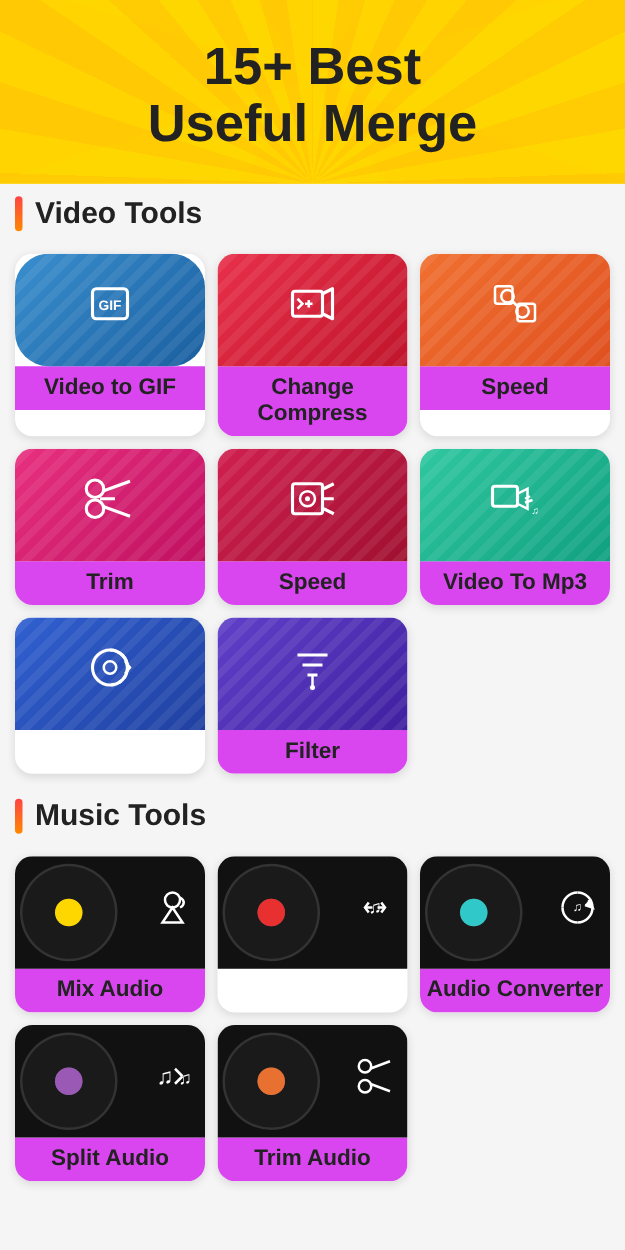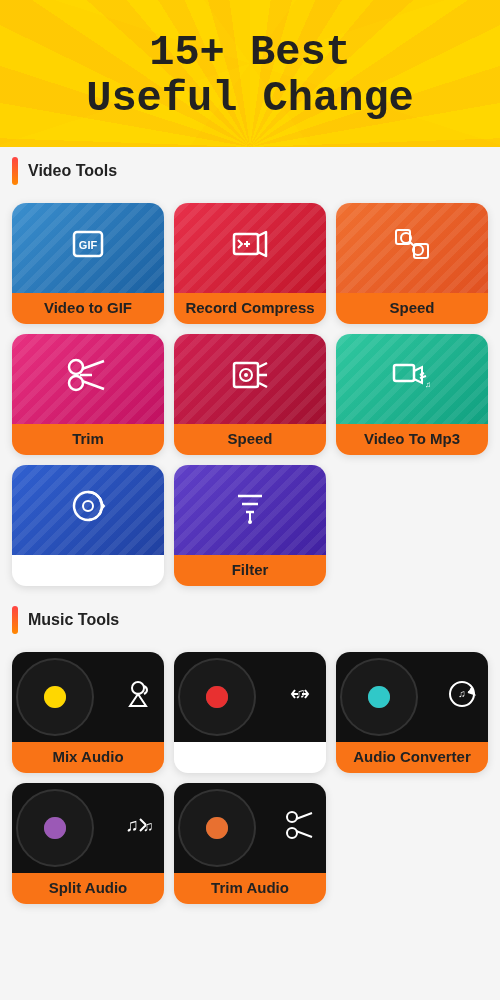--- a/index.html
+++ b/index.html
@@ -11,21 +11,20 @@
       overflow-x: hidden;
     }
 
     
     .header {
       background: #FFD700;
       padding: 30px 36px 25px;
       text-align: center;
       position: relative;
       overflow: hidden;
-      font-family: Liberation Mono, monospace;
     }
     .header::before {
       content: '';
       position: absolute;
       top: -20px; left: -20px; right: -20px; bottom: 0;
       background: repeating-conic-gradient(#FFD700 0% 10%, #FFC300 10% 20%);
       opacity: 0.3;
     }
     .header-title {
       position: relative;
@@ -45,21 +44,21 @@
     }
     .section-label-bar {
       width: 6px;
       height: 28px;
       background: linear-gradient(to bottom, #ff4444, #ff8800);
       border-radius: 3px;
       margin-right: 10px;
       flex-shrink: 0;
     }
     .section-label-text {
-      font-size: 16px;
+      font-size: 24px;
       font-weight: 800;
       color: #222;
     }
 
     
     .tools-grid {
       display: grid;
       grid-template-columns: repeat(3, 1fr);
       gap: 10px;
       padding: 8px 12px 4px;
@@ -83,43 +82,43 @@
       overflow: hidden;
     }
     .tool-card-thumb .icon-wrap {
       font-size: 38px;
       color: rgba(255,255,255,0.92);
       z-index: 2;
       position: relative;
     }
     .tool-card-label {
       text-align: center;
-      font-size: 15px;
+      font-size: 18px;
       font-weight: 600;
       color: #222;
       padding: 6px 4px 8px;
-      background: #f97316;
+      background: #d946ef;
     }
 
     
     .stripe-overlay {
       position: absolute;
       top: 0; left: 0; right: 0; bottom: 0;
       background: repeating-linear-gradient(
         135deg,
         transparent,
         transparent 6px,
         rgba(255,255,255,0.07) 6px,
         rgba(255,255,255,0.07) 12px
       );
       z-index: 1;
     }
 
     
-    .bg-blue-dark { background: linear-gradient(135deg, #3a8fce 0%, #1a5fa0 100%); }
+    .bg-blue-dark { background: linear-gradient(135deg, #3a8fce 0%, #1a5fa0 100%); border-radius: 27px; }
     .bg-red { background: linear-gradient(135deg, #e8304a 0%, #c0152b 100%); }
     .bg-orange { background: linear-gradient(135deg, #f07030 0%, #e05020 100%); }
     .bg-pink { background: linear-gradient(135deg, #e83080 0%, #c01060 100%); }
     .bg-crimson { background: linear-gradient(135deg, #d02050 0%, #a01030 100%); }
     .bg-teal { background: linear-gradient(135deg, #30c8a0 0%, #10a080 100%); }
     .bg-cyan { background: linear-gradient(135deg, #20a8d8 0%, #1080b8 100%); }
     .bg-blue-med { background: linear-gradient(135deg, #3060d0 0%, #2040a0 100%); }
     .bg-purple { background: linear-gradient(135deg, #6040c8 0%, #4020a0 100%); }
 
     
@@ -174,21 +173,21 @@
       z-index: 0;
     }
   </style>
 </head>
 <body>
 
 <div class="header">
   <div class="header-rays"></div>
   <div class="header-title">
     <span>15+ Best</span><br>
-    <span>Useful Change</span>
+    <span>Useful Merge</span>
   </div>
 </div>
 
 <div class="section-label">
   <div class="section-label-bar"></div>
   <span class="section-label-text">Video Tools</span>
 </div>
 
 <div class="tools-grid" id="video-grid">
     <div class="tool-card">
@@ -209,21 +208,21 @@
       <div class="icon-wrap">
         <svg width="40" height="40" viewBox="0 0 40 40" fill="none">
             <path d="M28 12 L36 8 L36 32 L28 28" stroke="white" stroke-width="2.5" stroke-linejoin="round"></path>
             <rect x="4" y="10" width="24" height="20" rx="2" stroke="white" stroke-width="2.5"></rect>
             <line x1="14" y1="20" x2="20" y2="20" stroke="white" stroke-width="2"></line>
             <line x1="17" y1="17" x2="17" y2="23" stroke="white" stroke-width="2"></line>
             <path d="M8 16 L12 20 L8 24" stroke="white" stroke-width="2" fill="none"></path>
           </svg>
       </div>
     </div>
-    <div class="tool-card-label">Record Compress</div>
+    <div class="tool-card-label">Change Compress</div>
   </div>
     <div class="tool-card">
     <div class="tool-card-thumb bg-orange">
       <div class="stripe-overlay"></div>
       <div class="icon-wrap">
         <svg width="40" height="40" viewBox="0 0 40 40" fill="none">
             <circle cx="14" cy="14" r="5" stroke="white" stroke-width="2"></circle>
             <circle cx="26" cy="26" r="5" stroke="white" stroke-width="2"></circle>
             <line x1="18" y1="18" x2="22" y2="22" stroke="white" stroke-width="2"></line>
             <rect x="4" y="6" width="14" height="14" rx="2" stroke="white" stroke-width="2" fill="none"></rect>

